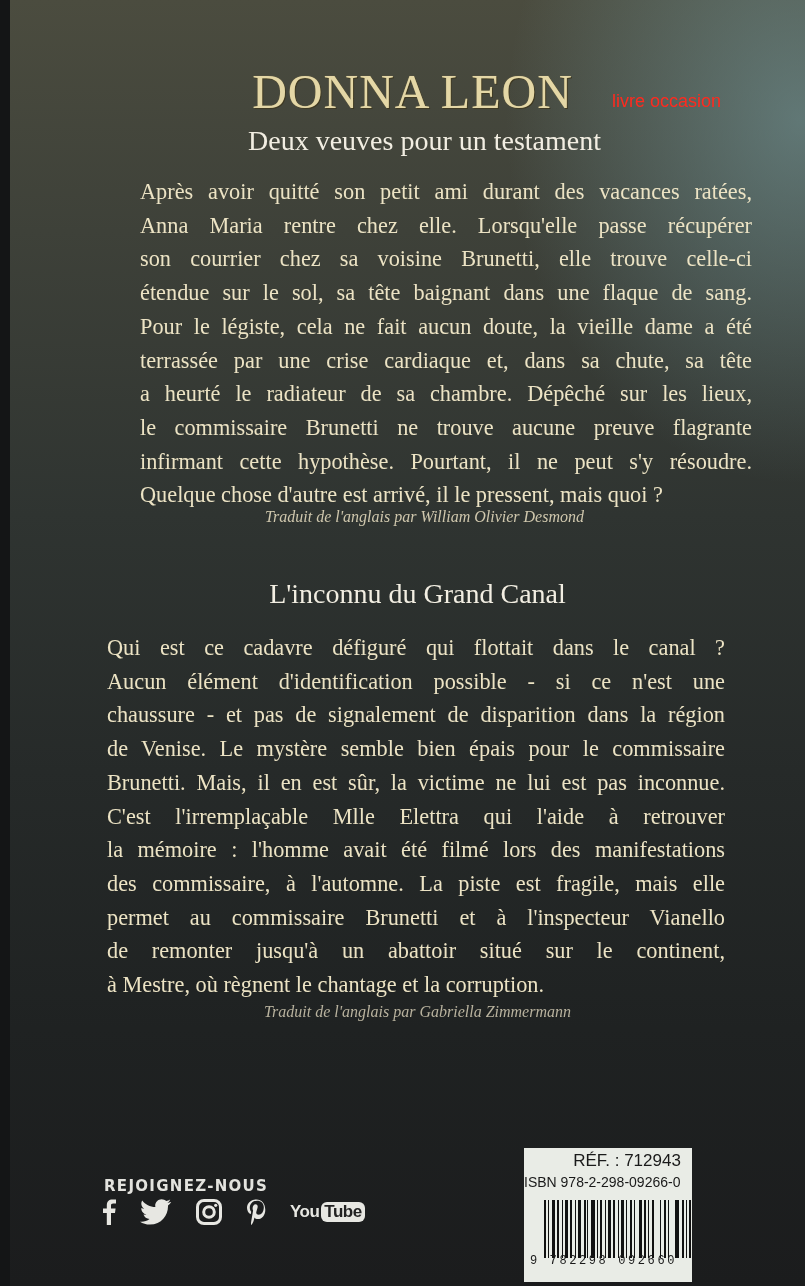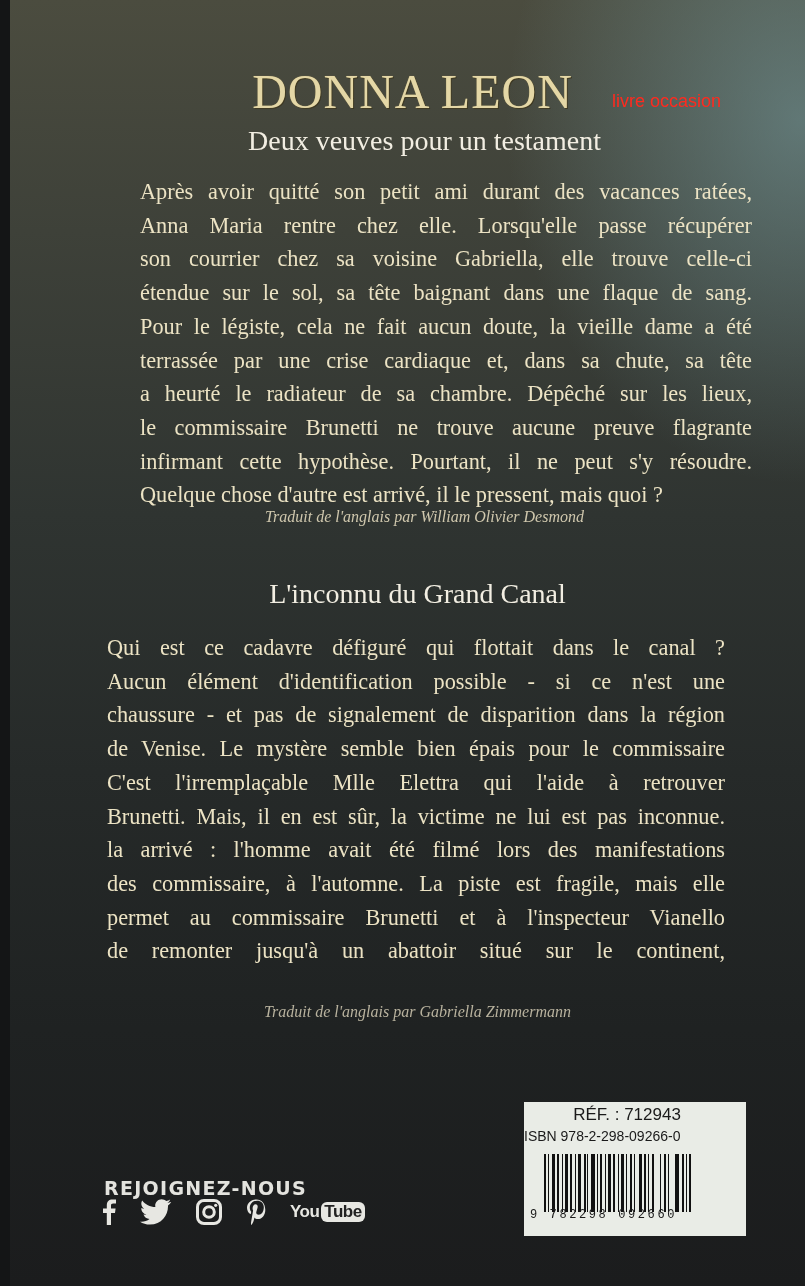--- a/index.html
+++ b/index.html
@@ -42,73 +42,74 @@
   .blurb .line.last { text-align-last: left; }
   .b1 { left: 130px; top: 175px; width: 612px; }
   .b2 { left: 97px; top: 631px; width: 618px; }
   .credit {
     position: absolute; left: 0; width: 805px; text-align: center;
     font-style: italic; font-size: 16px; color: #cfc7ad;
   }
   .c1 { top: 508px; left: 12px; }
   .c2 { top: 1003px; left: 5px; color: #b8b29e; }
   .label {
-    position: absolute; left: 514px; top: 1102px; width: 222px; height: 134px;
+    position: absolute; left: 514px; top: 1148px; width: 168px; height: 134px;
     background: #e9ece6; font-family: "Liberation Sans", sans-serif; color: #1a1a1a;
   }
   .ref { position: absolute; top: 3px; left: 0; width: 206px; text-align: center; font-size: 17px; }
   .isbn { position: absolute; top: 26px; left: 0; width: 206px; text-align: left; font-size: 14px; }
   .barcode { position: absolute; left: 20px; top: 52px; width: 166px; height: 58px; display: flex; align-items: stretch; }
   .barcode span { background: #111; display: block; }
   .ean { position: absolute; left: 6px; top: 106px; width: 190px; font-size: 12px; letter-spacing: 2.6px; font-family: Liberation Mono, monospace; }
   .social-title {
     position: absolute; left: 94px; top: 1177px;
-    font-family: "DejaVu Sans", sans-serif; font-weight: bold; font-size: 19px;
+    font-family: "DejaVu Sans", sans-serif; font-weight: bold; font-size: 15px;
     letter-spacing: 1.3px; color: #e3e3de;
   }
   .social { position: absolute; left: 92px; top: 1199px; display: flex; align-items: center; gap: 24px; }
   .social .ic { color: #e7e7e2; display: inline-flex; align-items: center; justify-content: center; }
   .yt { display: inline-flex; align-items: center; font-family: "Liberation Sans", sans-serif; font-weight: bold; font-size: 17px; color: #e7e7e2; letter-spacing: -0.5px; }
   .yt .tube { background: #e7e7e2; color: #222; border-radius: 6px; padding: 0 3px; margin-left: 2px; }
 </style>
 </head>
 <body>
 
 <div class="cover">
 
   <div class="author">DONNA LEON</div>
   <div class="stamp">livre occasion</div>
 
   <div class="book-title t1">Deux veuves pour un testament</div>
   <div class="blurb b1">
     <span class="line">Après avoir quitté son petit ami durant des vacances ratées,</span>
     <span class="line">Anna Maria rentre chez elle. Lorsqu'elle passe récupérer</span>
-    <span class="line">son courrier chez sa voisine Gabriella, elle trouve celle-ci</span>
+    <span class="line">son courrier chez sa voisine Brunetti, elle trouve celle-ci</span>
     <span class="line">étendue sur le sol, sa tête baignant dans une flaque de sang.</span>
     <span class="line">Pour le légiste, cela ne fait aucun doute, la vieille dame a été</span>
     <span class="line">terrassée par une crise cardiaque et, dans sa chute, sa tête</span>
     <span class="line">a heurté le radiateur de sa chambre. Dépêché sur les lieux,</span>
     <span class="line">le commissaire Brunetti ne trouve aucune preuve flagrante</span>
     <span class="line">infirmant cette hypothèse. Pourtant, il ne peut s'y résoudre.</span>
     <span class="line last">Quelque chose d'autre est arrivé, il le pressent, mais quoi ?</span>
   </div>
   <div class="credit c1">Traduit de l'anglais par William Olivier Desmond</div>
 
   <div class="book-title t2">L'inconnu du Grand Canal</div>
   <div class="blurb b2">
     <span class="line">Qui est ce cadavre défiguré qui flottait dans le canal ?</span>
     <span class="line">Aucun élément d'identification possible - si ce n'est une</span>
     <span class="line">chaussure - et pas de signalement de disparition dans la région</span>
     <span class="line">de Venise. Le mystère semble bien épais pour le commissaire</span>
+    <span class="line">Brunetti. Mais, il en est sûr, la victime ne lui est pas inconnue.</span>
     <span class="line">C'est l'irremplaçable Mlle Elettra qui l'aide à retrouver</span>
-    <span class="line">Brunetti. Mais, il en est sûr, la victime ne lui est pas inconnue.</span>
-    <span class="line">la arrivé : l'homme avait été filmé lors des manifestations</span>
+    <span class="line">la mémoire : l'homme avait été filmé lors des manifestations</span>
     <span class="line">des commissaire, à l'automne. La piste est fragile, mais elle</span>
     <span class="line">permet au commissaire Brunetti et à l'inspecteur Vianello</span>
     <span class="line">de remonter jusqu'à un abattoir situé sur le continent,</span>
+    <span class="line last">à Mestre, où règnent le chantage et la corruption.</span>
   </div>
   <div class="credit c2">Traduit de l'anglais par Gabriella Zimmermann</div>
 
   <div class="social-title">REJOIGNEZ-NOUS</div>
   <div class="social">
     <span class="ic">
       <svg width="14" height="26" viewBox="0 0 14 26">
           <path d="M9 26V14h4l.6-4.5H9V6.8c0-1.3.4-2.2 2.3-2.2H14V.6C13.5.5 12 .4 10.4.4 7 .4 4.8 2.4 4.8 6.2v3.3H1V14h3.8v12z" fill="#e7e7e2"></path>
         </svg>
     </span>

